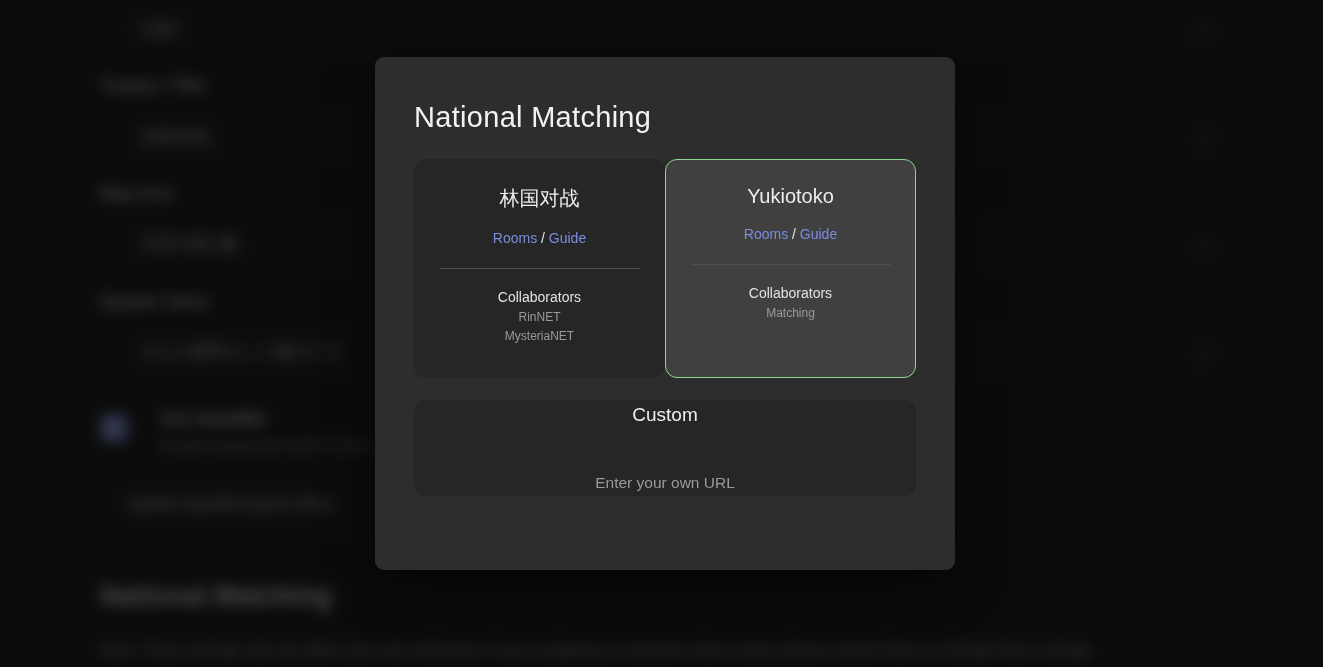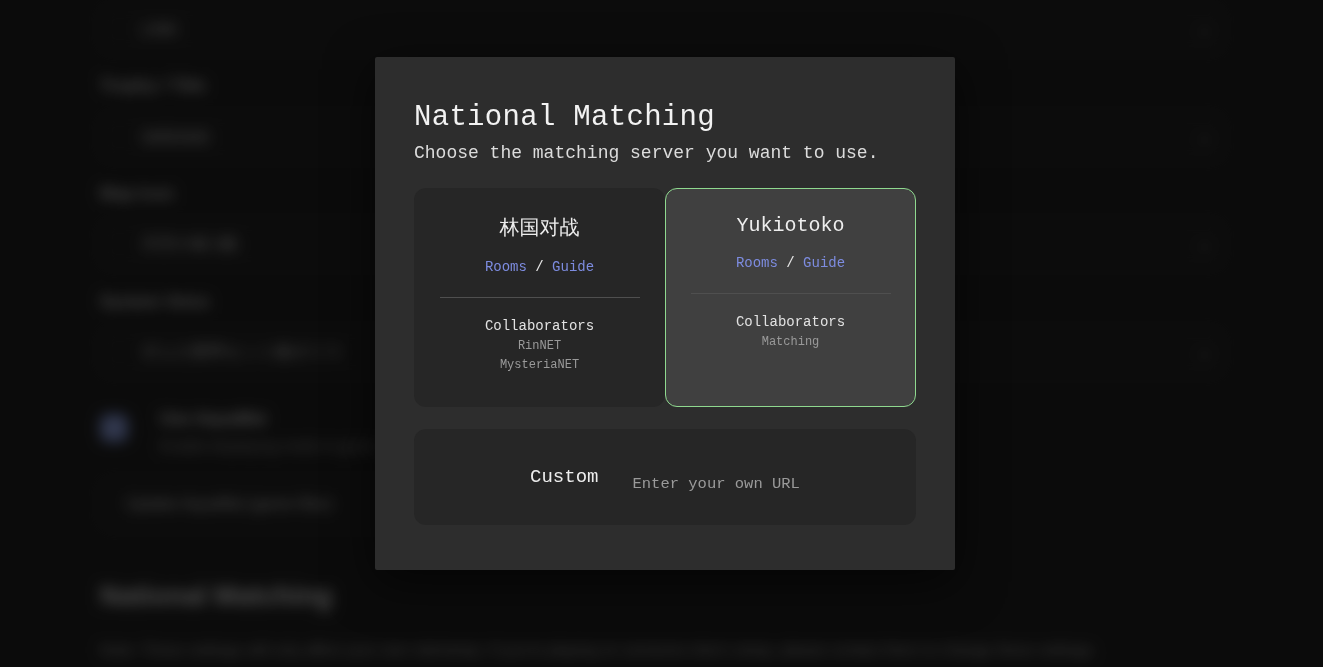--- a/index.html
+++ b/index.html
@@ -54,24 +54,23 @@
     position: absolute; top: 641px; left: 0; width: 1195px;
     color: #b0b0b0; font-size: 15.5px; white-space: nowrap; overflow: hidden;
   }
 
   
   .overlay { position: absolute; inset: 0; background: rgba(8,8,8,0.45); }
 
   
   .modal {
     position: absolute; left: 375px; top: 57px; width: 580px; height: 513px;
-    background: #2d2d2d; border-radius: 2px;
+    background: #2d2d2d; border-radius: 9px;
     padding: 44px 39px 0 39px;
     box-shadow: 0 12px 48px rgba(0,0,0,0.6);
-    font-family: Liberation Mono, monospace;
   }
   .modal-title { color: #f2f2f2; font-size: 29px; font-weight: 500; letter-spacing: 0.3px; }
   .modal-subtitle { color: #dcdcdc; font-size: 18px; margin-top: 9px; }
 
   .cards-row { display: flex; margin-top: 25px; }
   .server-card {
     flex: 1 1 0; height: 219px;
     background: #262626; border: 1.5px solid transparent; border-radius: 12px;
     display: flex; flex-direction: column; align-items: center;
     padding-top: 25px; cursor: pointer;
@@ -80,21 +79,21 @@
   .server-name { color: #ededed; font-size: 20px; }
   .server-links { margin-top: 18px; font-size: 14px; }
   .server-links a { color: #7d8ce0; text-decoration: none; cursor: pointer; }
   .link-sep { color: #e6e6e6; }
   .card-divider { width: 200px; border: none; border-top: 1px solid #4f4f4f; margin-top: 22px; }
   .collab-title { color: #e2e2e2; font-size: 14px; margin-top: 20px; }
   .collab-name { color: #9a9a9a; font-size: 12px; margin-top: 5px; }
 
   .custom-card {
     margin-top: 22px; height: 96px; border-radius: 12px; background: #262626;
-    display: flex; flex-direction: row; align-items: center; justify-content: center;
+    display: flex; flex-direction: column; align-items: center; justify-content: center;
     cursor: pointer;
     gap: 34px;
   }
   .custom-title { color: #ededed; font-size: 19px; }
   .custom-sub { color: #9a9a9a; font-size: 15.5px; margin-top: 14px; }
 </style>
 </head>
 <body>
 
 <div class="bg-layer">
@@ -139,21 +138,20 @@
 
     <div class="bg-h2">National Matching</div>
     <div class="bg-note">Note: These settings will only affect your own site/setup. If you're playing on someone else's setup, please contact them to change these settings.</div>
   </div>
 </div>
 
 <div class="overlay"></div>
 
 <div class="modal">
   <div class="modal-title">National Matching</div>
-  <div class="modal-subtitle">Choose the matching server you want to use.</div>
 
   <div class="cards-row">
 
     <div class="server-card">
       <div class="server-name">林国对战</div>
       <div class="server-links">
         <a>Rooms</a><span class="link-sep"> / </span><a>Guide</a>
       </div>
       <hr class="card-divider">
       <div class="collab-title">Collaborators</div>

